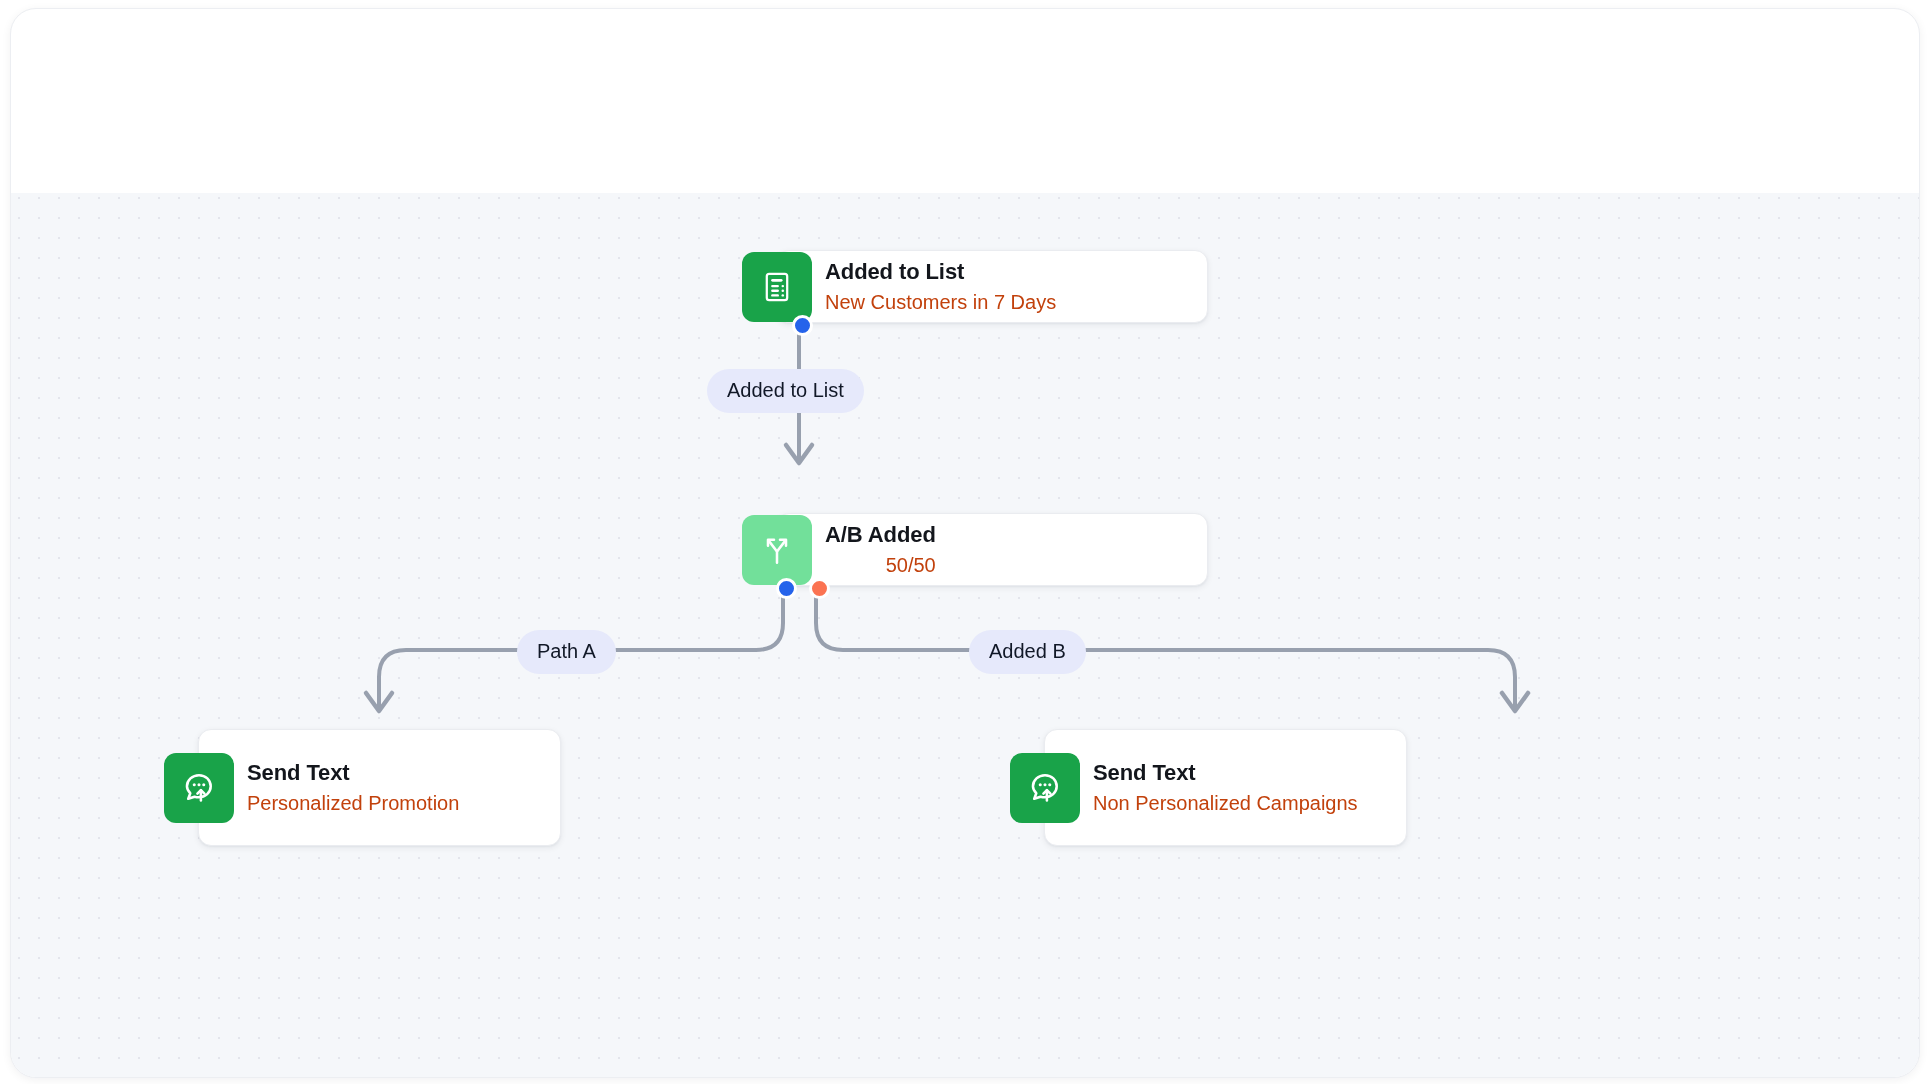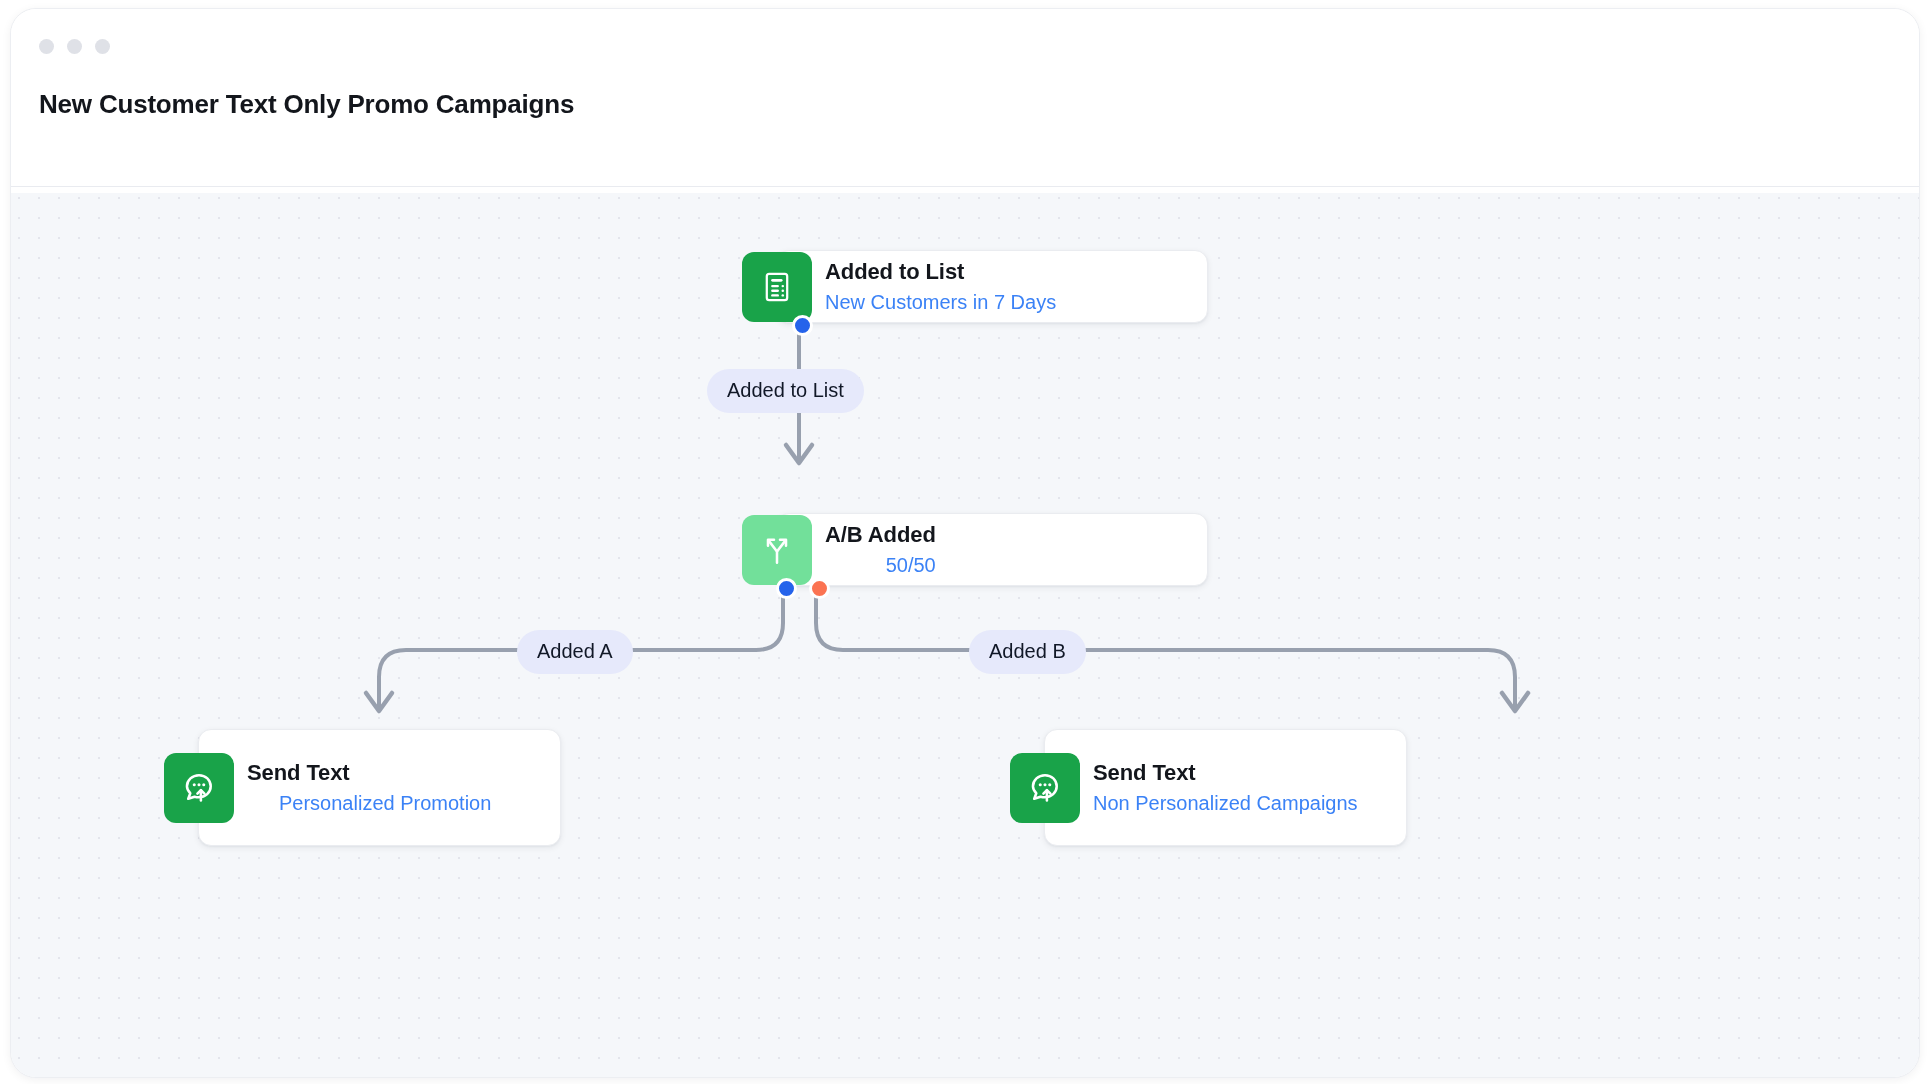--- a/index.html
+++ b/index.html
@@ -118,21 +118,21 @@
     font-weight: 700;
     color: #13161c;
     letter-spacing: -0.1px;
     line-height: 1.25;
     white-space: nowrap;
   }
   .node-sub {
     margin-top: 5px;
     font-size: 20px;
     font-weight: 400;
-    color: #3b82f6;
+    color: #c2410c;
     line-height: 1.25;
     white-space: nowrap;
   }
 
   
   .port {
     position: absolute;
     width: 15px;
     height: 15px;
     border-radius: 50%;
@@ -152,28 +152,20 @@
     border-radius: 999px;
     white-space: nowrap;
     z-index: 5;
   }
 </style>
 </head>
 <body>
 
 <div class="window">
 
-  <div class="titlebar">
-    <div class="traffic-lights">
-      <span class="tl-dot"></span>
-      <span class="tl-dot"></span>
-      <span class="tl-dot"></span>
-    </div>
-    <div class="page-title">New Customer Text Only Promo Campaigns</div>
-  </div>
 
   <div class="canvas">
 
     <svg class="edge-layer" viewBox="0 0 1908 890" width="1908" height="890">
       <defs>
         <style>
           .ln { fill:none; stroke:#98a0ae; stroke-width:4; stroke-linecap:butt; }
           .ah { fill:none; stroke:#98a0ae; stroke-width:4.5; stroke-linecap:round; stroke-linejoin:round; }
         </style>
       </defs>
@@ -226,37 +218,37 @@
         </svg>
       </span>
       <span class="node-text">
         <span class="node-title">A/B Added</span>
         <span class="node-sub" style="display:block;text-align:right;">50/50</span>
       </span>
     </div>
     <span class="port" style="left:765px; top:385px; background:#2563eb;"></span>
     <span class="port" style="left:798px; top:385px; background:#fb7352;"></span>
 
-    <span class="edge-label" style="left:506px; top:437px;">Added A</span>
+    <span class="edge-label" style="left:506px; top:437px;">Path A</span>
     <span class="edge-label" style="left:958px; top:437px;">Added B</span>
 
     <div class="node" style="left:187px; top:536px; width:363px; height:117px;">
       <span class="node-icon" style="background:#19a349;">
         <svg width="38" height="38" viewBox="0 0 24 24" fill="none" aria-hidden="true">
           <path d="M19.4 10.9c0 3.9-3.4 7-7.6 7-0.9 0-1.8-0.15-2.6-0.42l-4.0 1.35 1.3-3.5C5.3 14.2 4.4 12.65 4.4 10.9c0-3.9 3.4-7 7.6-7s7.4 3.1 7.4 7Z" stroke="#ffffff" stroke-width="1.6" stroke-linejoin="round"></path>
           <circle cx="9.0" cy="9.9" r="0.95" fill="#ffffff"></circle>
           <circle cx="12.0" cy="9.9" r="0.95" fill="#ffffff"></circle>
           <circle cx="15.0" cy="9.9" r="0.95" fill="#ffffff"></circle>
           <path d="M13.2 19.9 L13.2 13.5" stroke="#ffffff" stroke-width="1.6" stroke-linecap="round"></path>
           <path d="M11.0 15.6 L13.2 13.3 L15.4 15.6" stroke="#ffffff" stroke-width="1.6" stroke-linecap="round" stroke-linejoin="round"></path>
         </svg>
       </span>
       <span class="node-text">
         <span class="node-title">Send Text</span>
-        <span class="node-sub" style="display:block;margin-left:32px;">Personalized Promotion</span>
+        <span class="node-sub" style="display:block;">Personalized Promotion</span>
       </span>
     </div>
 
     <div class="node" style="left:1033px; top:536px; width:363px; height:117px;">
       <span class="node-icon" style="background:#19a349;">
         <svg width="38" height="38" viewBox="0 0 24 24" fill="none" aria-hidden="true">
           <path d="M19.4 10.9c0 3.9-3.4 7-7.6 7-0.9 0-1.8-0.15-2.6-0.42l-4.0 1.35 1.3-3.5C5.3 14.2 4.4 12.65 4.4 10.9c0-3.9 3.4-7 7.6-7s7.4 3.1 7.4 7Z" stroke="#ffffff" stroke-width="1.6" stroke-linejoin="round"></path>
           <circle cx="9.0" cy="9.9" r="0.95" fill="#ffffff"></circle>
           <circle cx="12.0" cy="9.9" r="0.95" fill="#ffffff"></circle>
           <circle cx="15.0" cy="9.9" r="0.95" fill="#ffffff"></circle>

